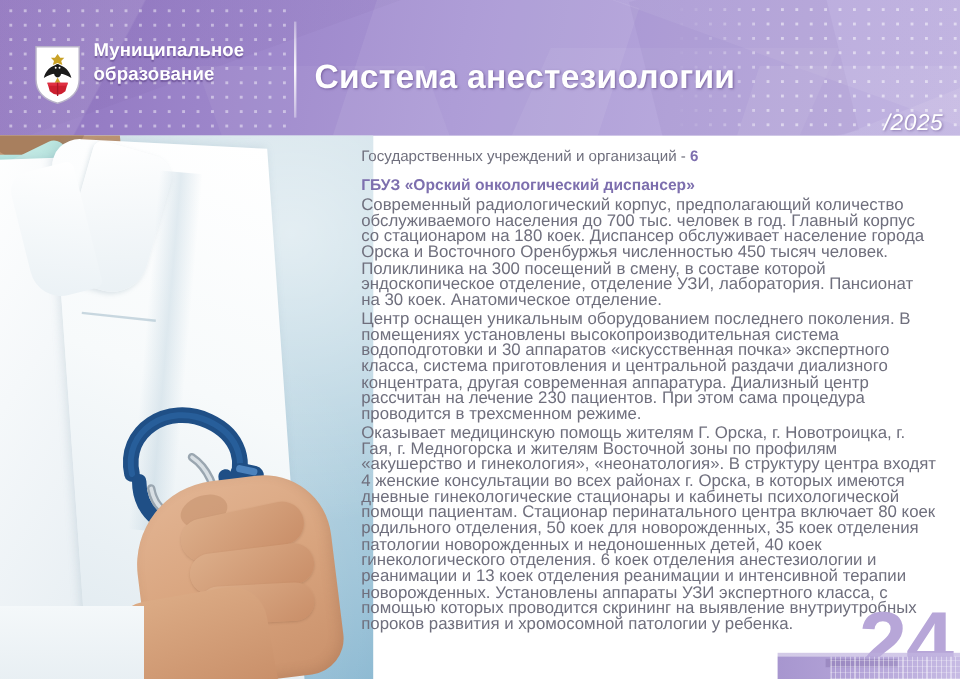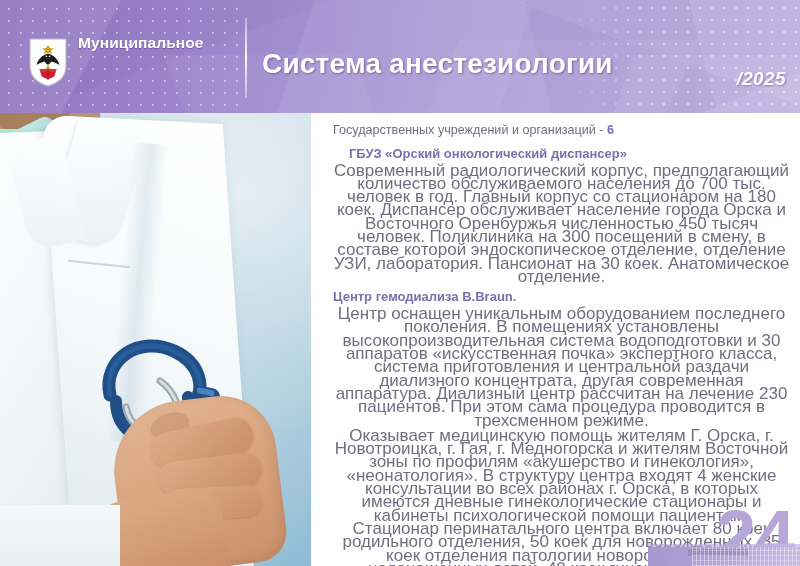--- a/index.html
+++ b/index.html
@@ -71,22 +71,22 @@
 
   .slide-title{
     position:absolute;left:262px;top:48px;
     color:#ffffff;font-weight:bold;font-size:28px;line-height:32px;
     letter-spacing:.2px;
     text-shadow:1px 1px 2px rgba(80,55,120,.55);
     white-space:nowrap;
   }
 
   .year{
-    position:absolute;right:14px;top:68px;
-    color:#ffffff;font-weight:bold;font-size:19px;
+    position:absolute;right:14px;top:92px;
+    color:#ffffff;font-weight:normal;font-size:19px;
     font-style:italic;
     letter-spacing:.4px;
     text-shadow:1px 1px 2px rgba(90,65,130,.5);
   }
 
   
   .photo{
     position:absolute;left:0;top:113px;width:311px;height:453px;
     overflow:hidden;
     background:linear-gradient(170deg,#cfe0e8 0%,#bcd6e2 35%,#a9cbdc 70%,#8cb9d2 100%);
@@ -194,37 +194,37 @@
     background:linear-gradient(170deg,#dcac86,#c88e68);
     border-radius:30px 30px 0 0;transform:rotate(-10deg);
   }
   .ph-bottomwhite{
     position:absolute;left:0;top:392px;width:120px;height:62px;
     background:linear-gradient(180deg,#f4f8fa,#e8eff3);
   }
 
   
   .content{
-    position:absolute;left:311px;top:113px;width:489px;height:453px;
-    padding:9px 10px 0 22px;
+    position:absolute;left:301px;top:113px;width:489px;height:453px;
+    padding:9px 10px 0 0;
     box-sizing:border-box;
   }
   .line-stat{
     color:#6f6f7d;font-size:12.6px;line-height:16.5px;margin:0 0 1px 0;
     white-space:nowrap;
   }
   .line-stat b{color:#7d6fae;font-weight:bold;}
   .heading{
     color:#7d6fae;font-weight:bold;font-size:13px;line-height:17px;
     margin:5px 0 2px 0;
   }
-  .heading.h-first{margin-top:6px;margin-left:16px;}
+  .heading.h-first{margin-top:6px;}
   .para{
-    color:#6f6f7d;font-size:17px;line-height:13.3px;
-    margin:0 0 2px 0;text-align:center;
+    color:#6f6f7d;font-size:14px;line-height:13.3px;
+    margin:0 0 2px 0;text-align:left;
   }
 
   
   .pagenum{
     position:absolute;right:6px;bottom:-6px;
     font-size:72px;font-weight:bold;line-height:72px;
     color:#b7a6d8;letter-spacing:-1px;
     z-index:2;
   }
   .footbar{
@@ -274,20 +274,21 @@
         <circle cx="23.6" cy="20.4" r="0.8" fill="#ffffff"></circle>
         <path d="M22 28.5 L19.6 33 h4.8 Z" fill="#c9a227"></path>
         <path d="M13.5 33 H30.5 L28.5 40 Q22 46 15.5 40 Z" fill="#cc1f2f"></path>
         <path d="M13.5 33 H30.5 L29.8 35.4 H14.2 Z" fill="#e03143"></path>
         <path d="M22 33 V44" stroke="#a81726" stroke-width="1.1"></path>
       </svg>
     </div>
 
     <div class="muni-name">
       <div>Муниципальное</div>
+      <div>образование</div>
     </div>
 
     <div class="divider"></div>
 
     <div class="slide-title">Система анестезиологии</div>
 
     <div class="year">/2025</div>
   </div>
 
   <div class="photo">
@@ -334,21 +335,20 @@
 
   <div class="content">
 
     <p class="line-stat"><span>Государственных учреждений и организаций - </span><b>6</b></p>
 
 
 
     <h3 class="heading h-first">ГБУЗ «Орский онкологический диспансер»</h3>
     <p class="para">Современный радиологический корпус, предполагающий количество обслуживаемого населения до 700 тыс. человек в год. Главный корпус со стационаром на 180 коек. Диспансер обслуживает население города Орска и Восточного Оренбуржья численностью 450 тысяч человек. Поликлиника на 300 посещений в смену, в составе которой эндоскопическое отделение, отделение УЗИ, лаборатория. Пансионат на 30 коек. Анатомическое отделение.</p>
 
-    <h3 class="heading">Центр гемодиализа B.Braun.</h3>
     <p class="para">Центр оснащен уникальным оборудованием последнего поколения. В помещениях установлены высокопроизводительная система водоподготовки и 30 аппаратов «искусственная почка» экспертного класса, система приготовления и центральной раздачи диализного концентрата, другая современная аппаратура. Диализный центр рассчитан на лечение 230 пациентов. При этом сама процедура проводится в трехсменном режиме.</p>
 
     <p class="para">Оказывает медицинскую помощь жителям Г. Орска, г. Новотроицка, г. Гая, г. Медногорска и жителям Восточной зоны по профилям «акушерство и гинекология», «неонатология». В структуру центра входят 4 женские консультации во всех районах г. Орска, в которых имеются дневные гинекологические стационары и кабинеты психологической помощи пациентам. Стационар перинатального центра включает 80 коек родильного отделения, 50 коек для новорожденных, 35 коек отделения патологии новорожденных и недоношенных детей, 40 коек гинекологического отделения. 6 коек отделения анестезиологии и реанимации и 13 коек отделения реанимации и интенсивной терапии новорожденных. Установлены аппараты УЗИ экспертного класса, с  помощью которых проводится скрининг на выявление внутриутробных пороков развития и хромосомной патологии у ребенка.</p>
   </div>
 
   <div class="pagenum">24</div>
   <div class="footbar-top"></div>
   <div class="footbar">
     <div class="footbar-dark"></div>
     <div class="footbar-grid"></div>

